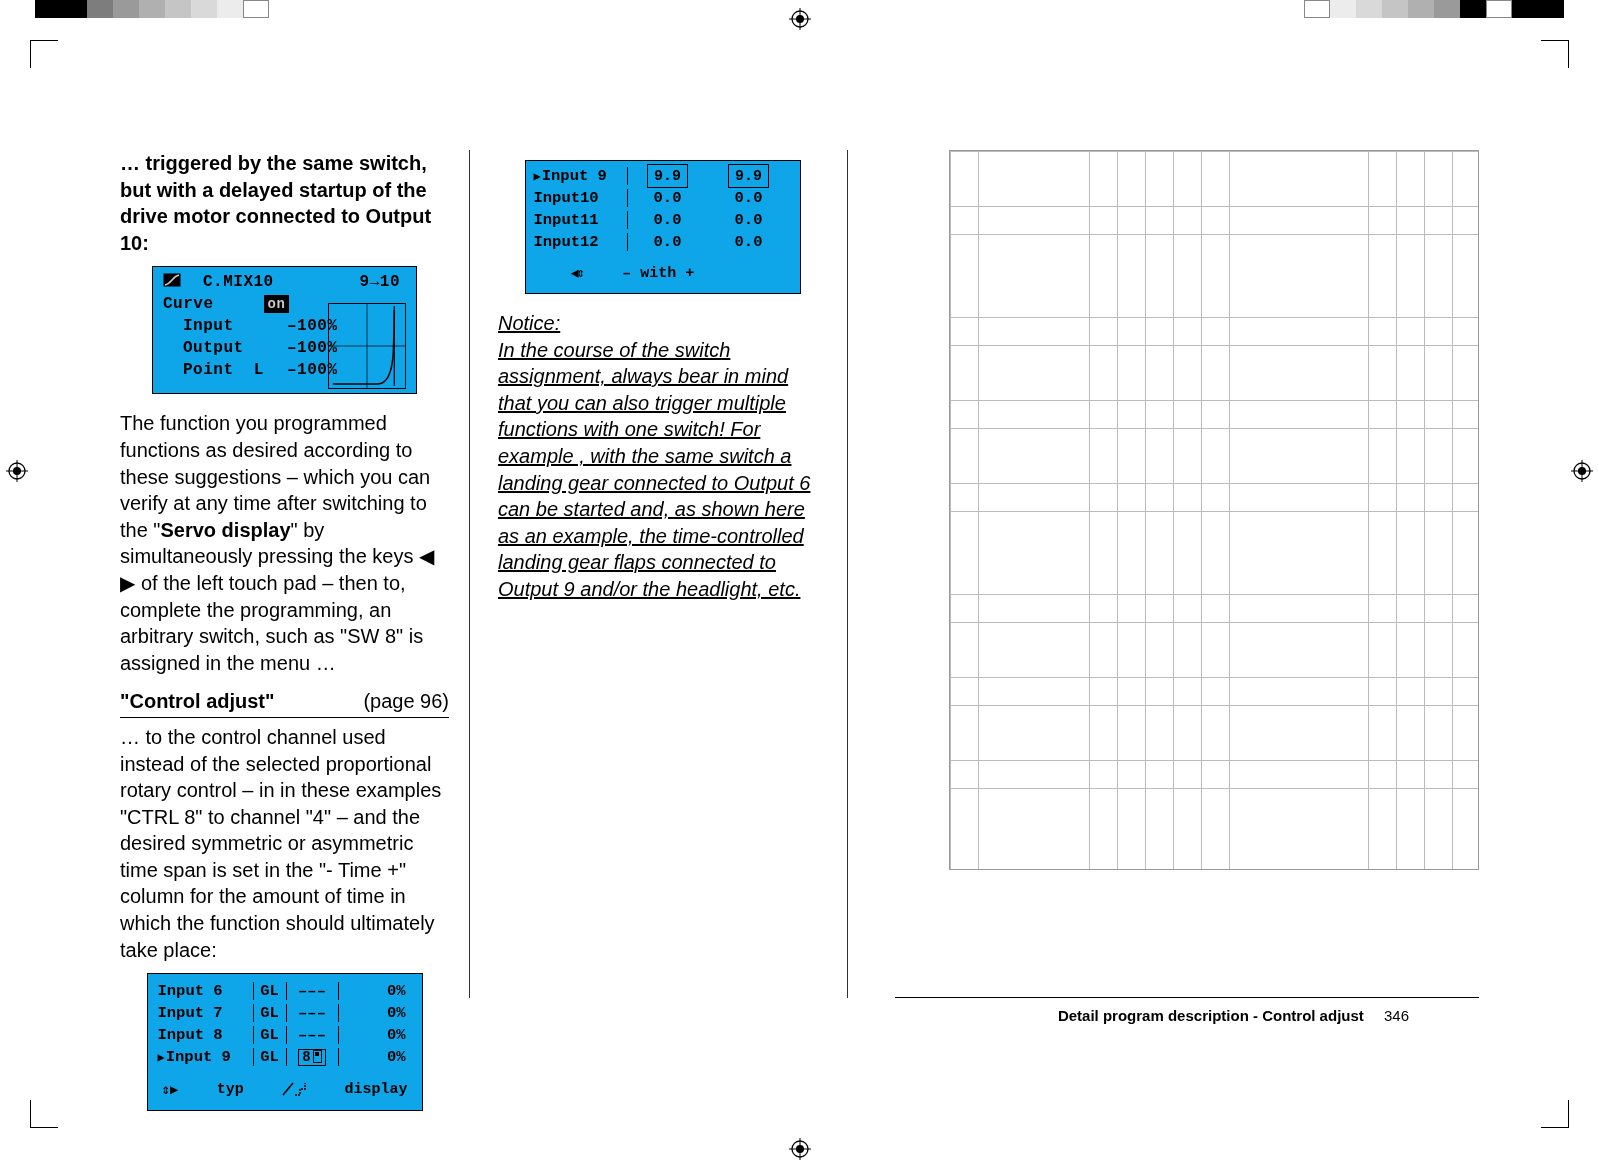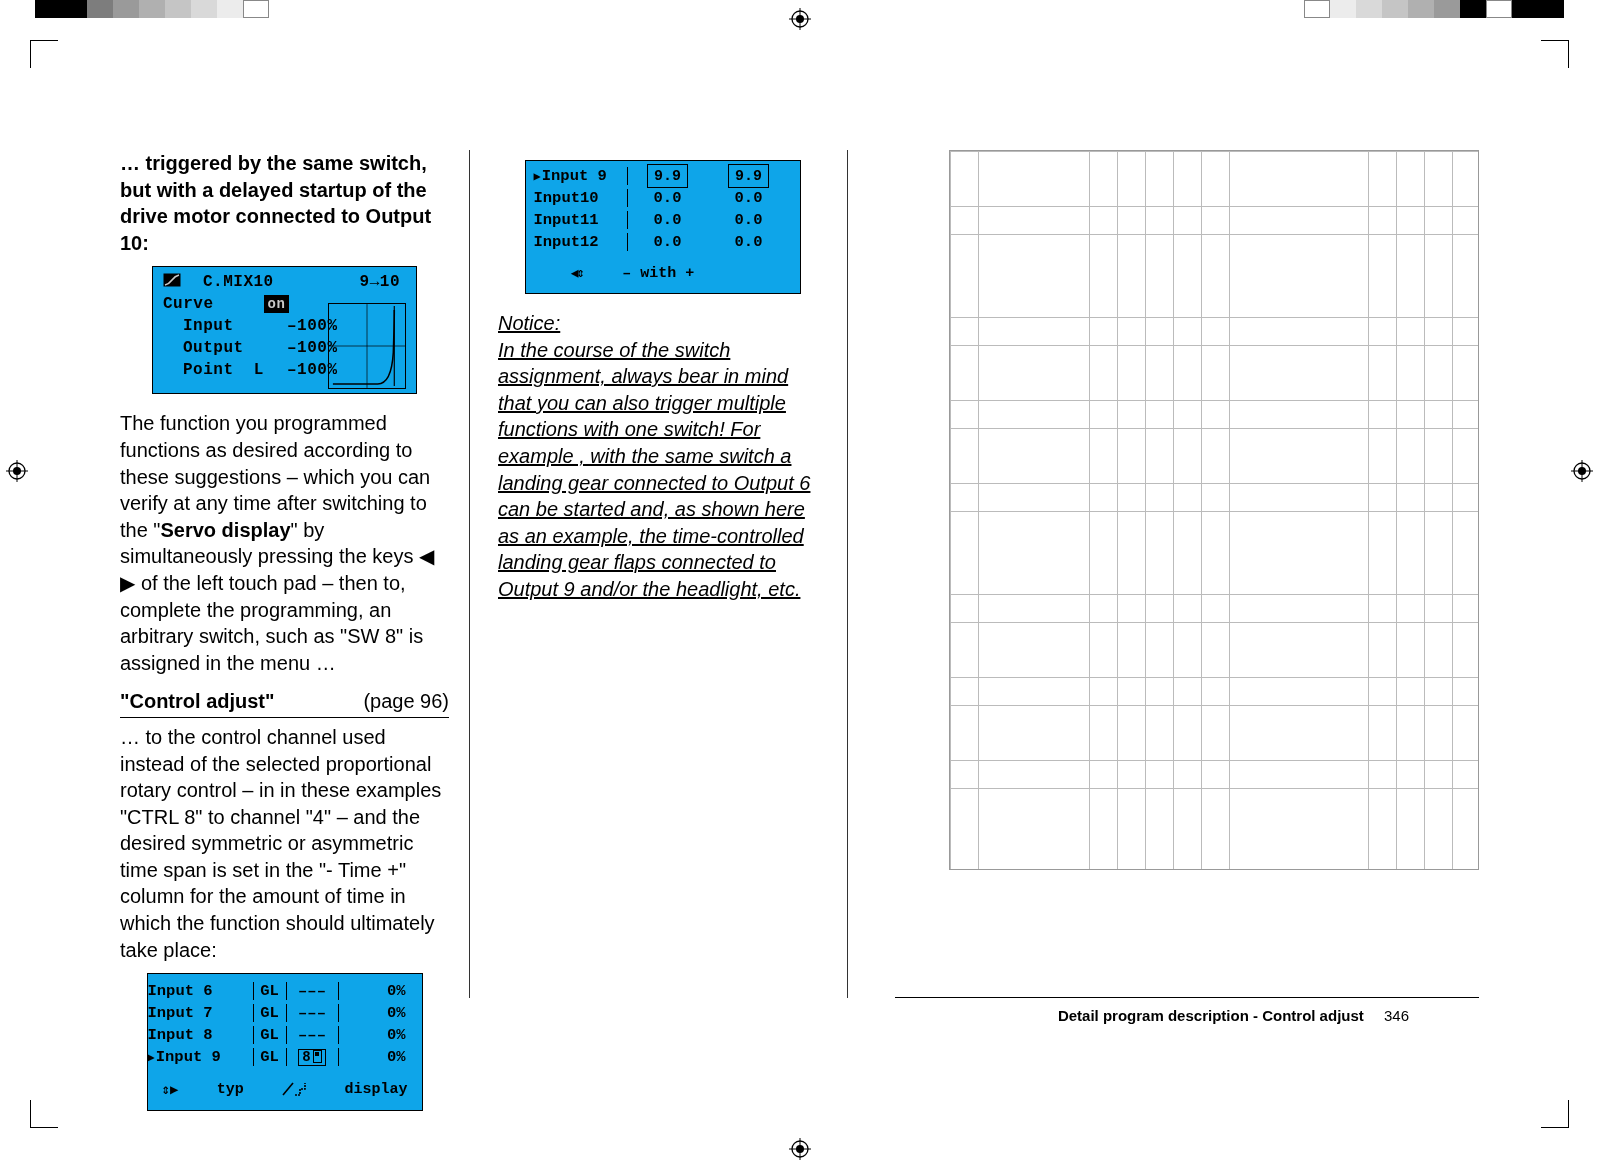--- a/index.html
+++ b/index.html
@@ -41,21 +41,21 @@
   .lcd { background: #0ea5e9; border: 1.3px solid #000; font-family: "Courier New", monospace; font-weight: 600; padding: 6px 10px 8px 10px; margin: 10px auto 16px auto; }
   .lcd.small { width: 265px; }
   .lcd-row { display: flex; align-items: flex-start; height: 22px; font-size: 16px; letter-spacing: 0.5px; white-space: pre; gap: 20px; }
   .onbadge { background: #000; color: #c8c8c8; padding: 0 4px; font-size: 14px; height: 18px; display: inline-flex; align-items: center; }
   .boxval { border: 1.5px solid #000; padding: 0 6px; height: 24px; display: inline-flex; align-items: center; font-size: 15px; line-height: 1; }
   .curve-graph { border: 1.2px solid #000; width: 78px; height: 86px; position: absolute; right: 10px; top: 36px; }
   .curve-graph svg { width: 100%; height: 100%; display:block; }
 
   .lcd2 { width: 276px; font-size: 15px; padding: 6px 0 6px 0; }
   .lcd2 .row { display:flex; align-items:center; height: 22px; font-size: 15.5px; }
-  .lcd2 .c1 { width: 105px; text-align:left; }
+  .lcd2 .c1 { width: 105px; text-align:left; padding-left:10px; }
   .lcd2 .cGL { width: 34px; border-left:1.2px solid #000; border-right:1.2px solid #000; text-align:center; }
   .lcd2 .cSw { width: 52px; border-right:1.2px solid #000; text-align:center; }
   .lcd2 .cPct { flex:1; text-align:right; padding-right: 16px; }
   .lcd2 .swbox { display:inline-flex; align-items:center; justify-content:center; border:1.4px solid #000; height:17px; padding:0 3px; font-size:14px; gap:2px; }
   .lcd2 .footer { display:flex; height: 30px; align-items:center; font-size:15px; padding: 0 14px; justify-content: space-between; border-top: 0px; margin-top:6px;}
   .tri::before { content: "▶"; font-size: 12px; margin-right: 1px; }
   .arrows { font-size: 14px; }
 
   .lcd3 { width: 276px; font-size: 15.5px; padding: 4px 0 6px 0; }
   .lcd3 .row { display:flex; align-items:center; height: 22px; }

